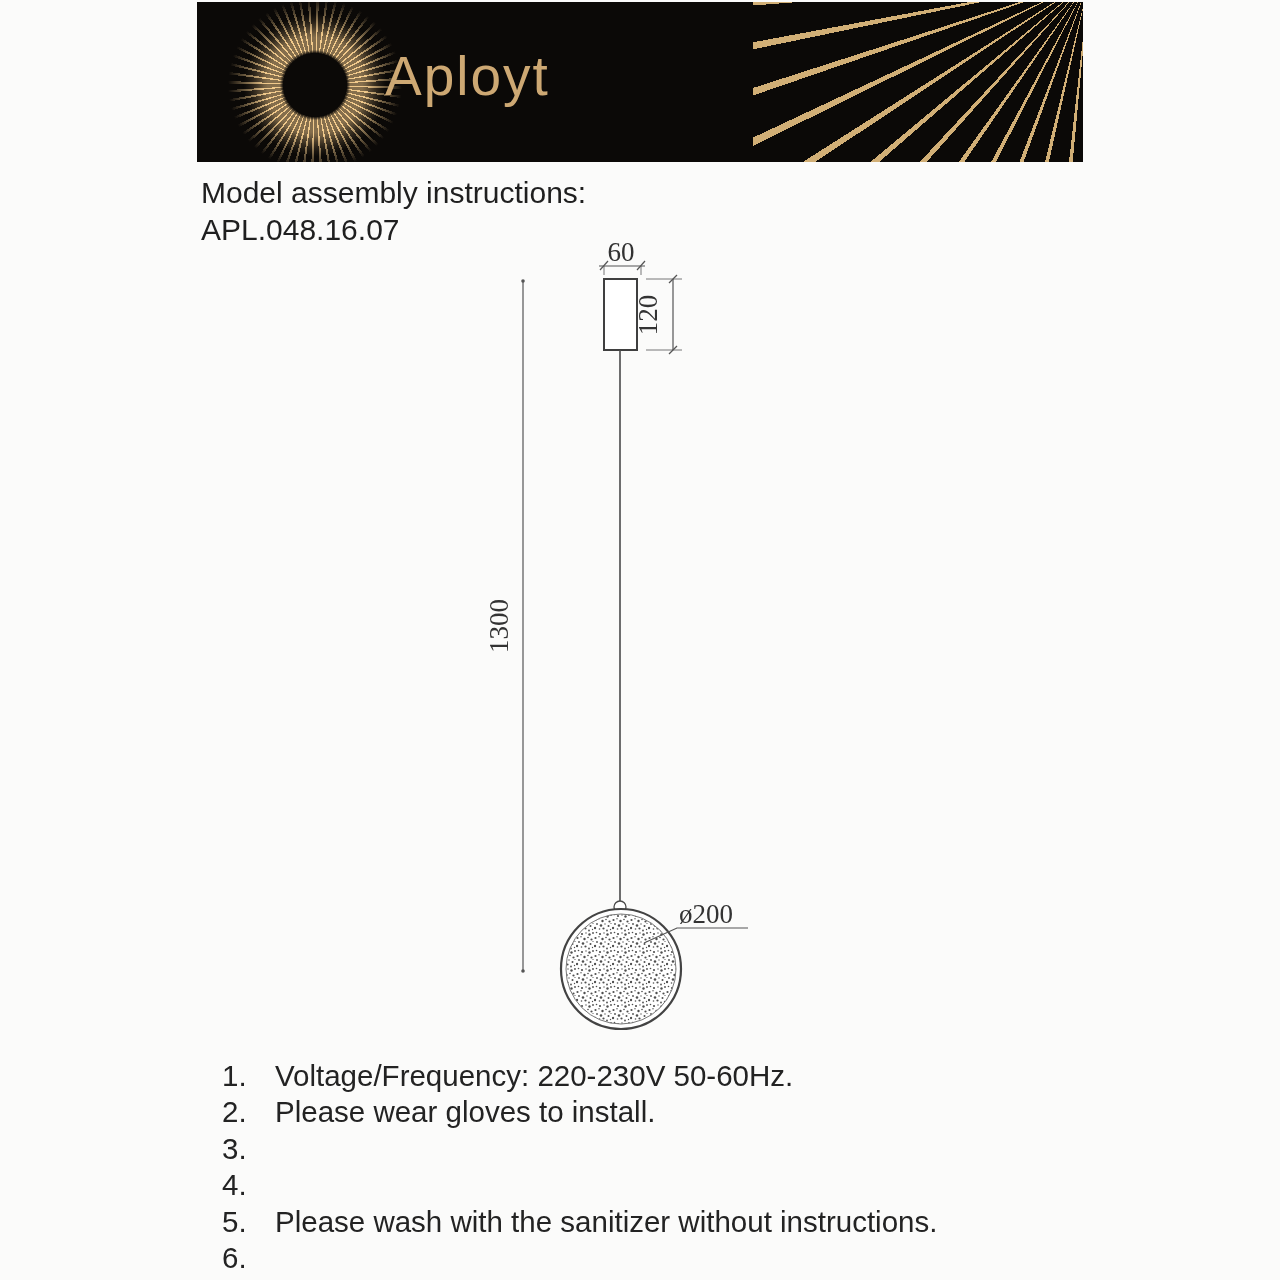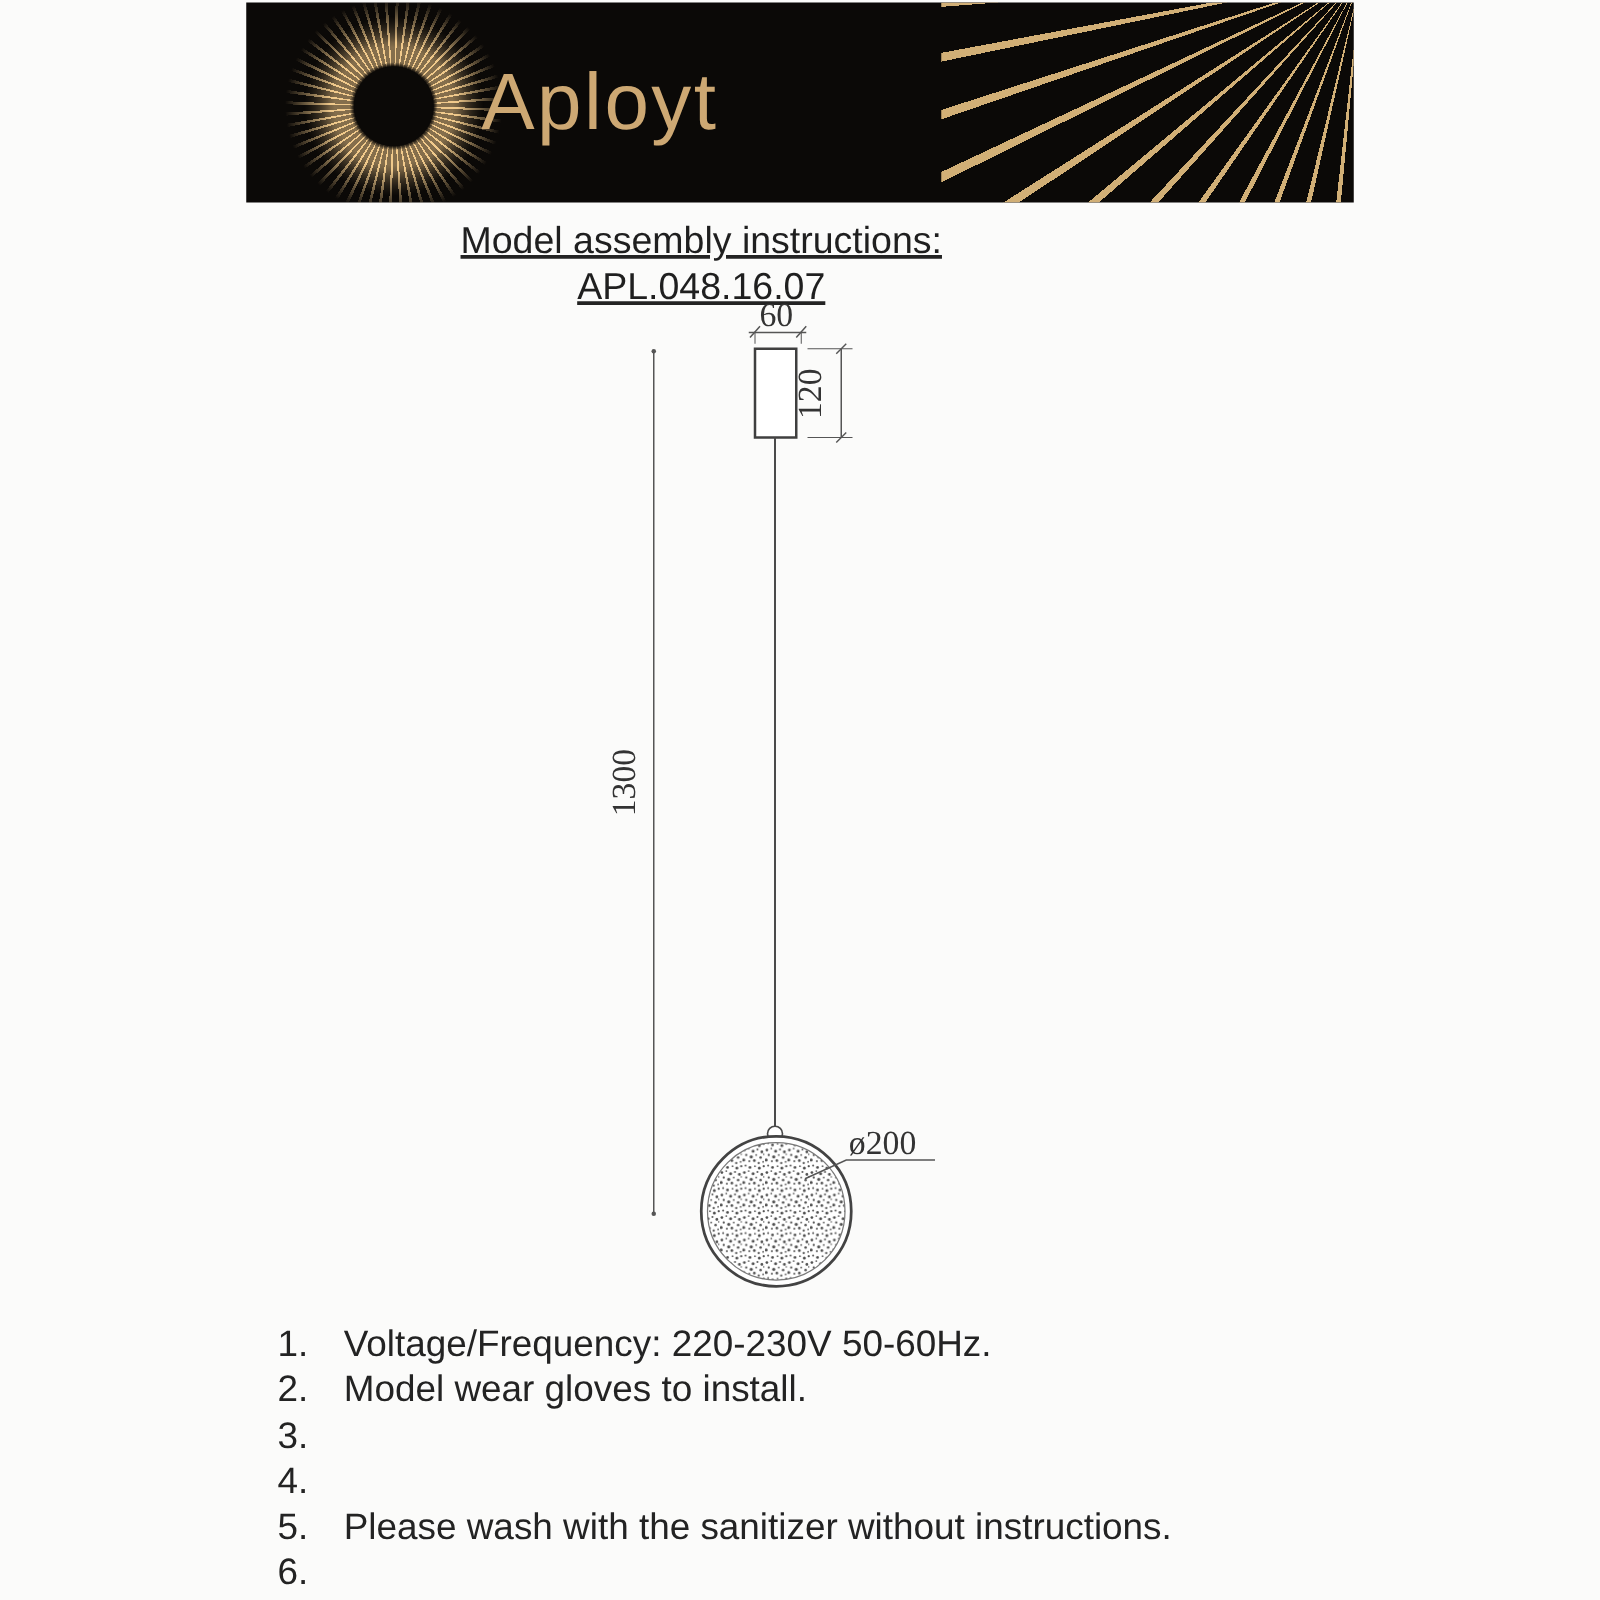--- a/index.html
+++ b/index.html
@@ -26,32 +26,32 @@
     background:
       radial-gradient(circle, rgba(255,212,146,0.5) 0 38%, rgba(255,212,146,0) 58%),
       repeating-conic-gradient(from 1deg, #e3bf85 0deg 1.7deg, rgba(227,191,133,0) 1.7deg 6deg);
     -webkit-mask: radial-gradient(circle closest-side,
         transparent 0 36%, #000 40%, #000 58%, rgba(0,0,0,0.45) 80%, transparent 99%);
     mask: radial-gradient(circle closest-side,
         transparent 0 36%, #000 40%, #000 58%, rgba(0,0,0,0.45) 80%, transparent 99%);
   }
   .brand {
     position:absolute; left:188px; top:42px;
-    font-size:64px; font-weight:400; letter-spacing:2px;
+    font-size:55px; font-weight:400; letter-spacing:2px;
     color:#cda873;
     text-align:right;
   }
   .corner-rays {
     position:absolute; right:0; top:0; width:330px; height:160px;
     background: repeating-conic-gradient(from 178deg at 102% -14%,
       rgba(220,184,124,0.95) 0deg 1.15deg, rgba(220,184,124,0) 1.15deg 7.3deg);
   }
 
   
-  .title-block { position:absolute; left:201px; top:174px; width:720px; text-align:center;text-decoration:underline; }
+  .title-block { position:absolute; left:201px; top:174px; width:720px; text-align:left; }
   .title-line { font-size:30px; line-height:37px; font-weight:500; color:#1f1f1f; }
 
   
   .diagram { position:absolute; left:480px; top:238px; }
   .dimtext { font-family:"Liberation Serif", serif; font-size:27px; fill:#333; }
 
   
   .instructions { position:absolute; left:222px; top:1058px; width:900px; }
   .instr-row { display:flex; font-size:29.5px; line-height:36.4px; color:#232323; }
   .instr-num { width:53px; flex:0 0 53px; }
@@ -135,21 +135,21 @@
   <text class="dimtext" x="679" y="923" text-anchor="start" font-size="28">ø200</text>
 </svg>
 
 <div class="instructions">
   <div class="instr-row">
     <span class="instr-num">1.</span>
     <span class="instr-text">Voltage/Frequency: 220-230V 50-60Hz.</span>
   </div>
   <div class="instr-row">
     <span class="instr-num">2.</span>
-    <span class="instr-text">Model wear gloves to install.</span>
+    <span class="instr-text">Please wear gloves to install.</span>
   </div>
   <div class="instr-row">
     <span class="instr-num">3.</span>
   </div>
   <div class="instr-row">
     <span class="instr-num">4.</span>
   </div>
   <div class="instr-row">
     <span class="instr-num">5.</span>
     <span class="instr-text">Please wash with the sanitizer without instructions.</span>

